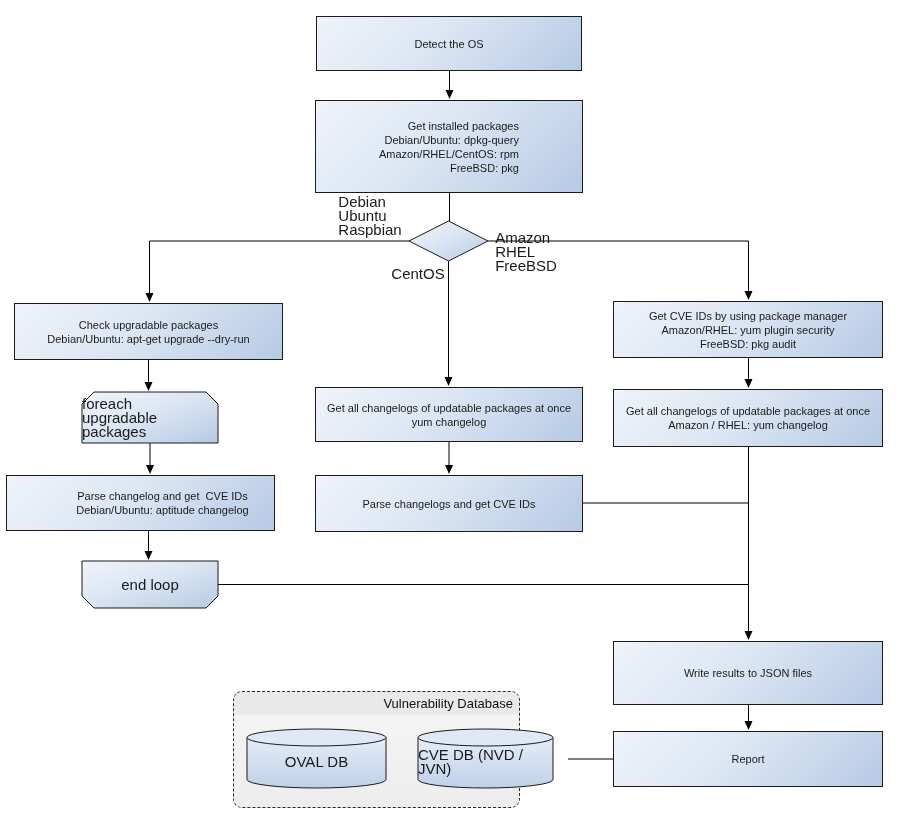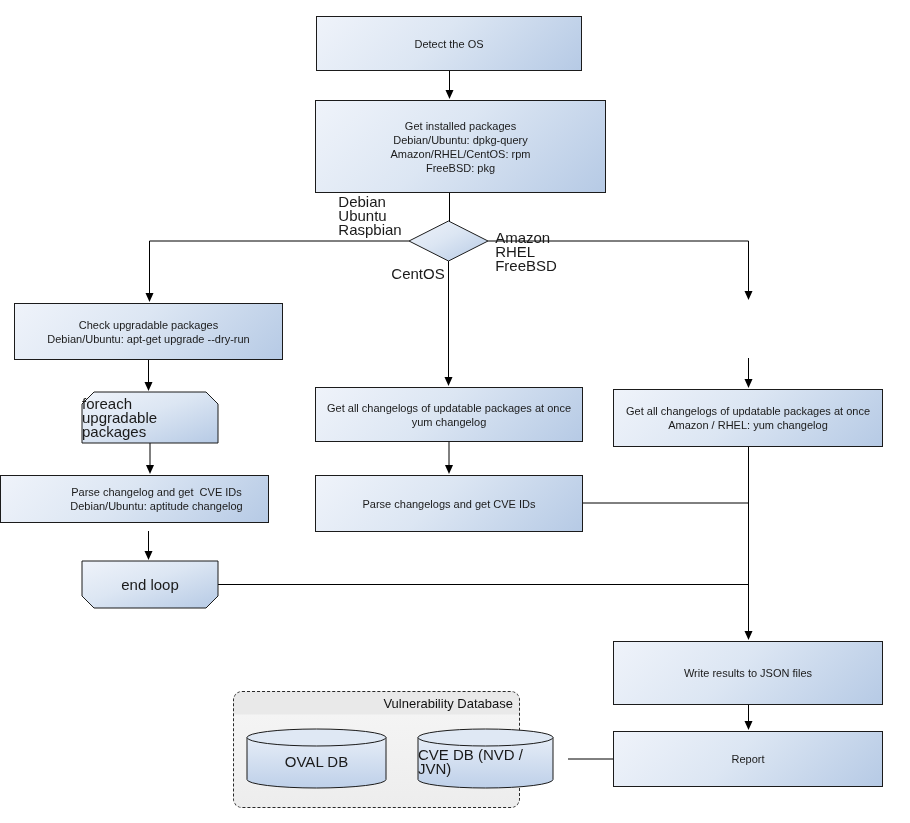--- a/index.html
+++ b/index.html
@@ -119,36 +119,39 @@
     </g>
 
     <g>
       <path d="M418,737.5 L418,779.5 A67.5,8.5 0 0 0 553,779.5 L553,737.5 Z" fill="url(#cylGrad)" stroke="#1b1b1b" stroke-width="1"></path>
       <ellipse cx="485.5" cy="737.5" rx="67.5" ry="8.5" fill="#dfe8f4" stroke="#1b1b1b" stroke-width="1"></ellipse>
     </g>
   </svg>
 
   <div class="node" style="left:316px; top:16px; width:266px; height:55px;">Detect the OS</div>
 
-  <div class="node" style="left:315px; top:100px; width:291px; height:93px;">Get installed packages
+  <div class="node" style="left:315px; top:100px; width:268px; height:93px;text-align:right;">Get installed packages
 Debian/Ubuntu: dpkg-query
 Amazon/RHEL/CentOS: rpm
 FreeBSD: pkg</div>
 
   <div class="node" style="left:14px; top:303px; width:269px; height:57px;">Check upgradable packages
 Debian/Ubuntu: apt-get upgrade --dry-run</div>
 
-  <div class="node" style="left:0; top:475px; width:269px; height:48px;padding-left:44px;">Parse changelog and get  CVE IDs
+  <div class="node" style="left:6px; top:475px; width:269px; height:56px;padding-left:44px;">Parse changelog and get  CVE IDs
 Debian/Ubuntu: aptitude changelog</div>
 
   <div class="node" style="left:315px; top:387px; width:268px; height:55px; padding:0 1px;">Get all changelogs of updatable packages at once
 yum changelog</div>
 
   <div class="node" style="left:315px; top:475px; width:268px; height:57px;">Parse changelogs and get CVE IDs</div>
 
+  <div class="node" style="left:613px; top:301px; width:270px; height:57px;">Get CVE IDs by using package manager
+Amazon/RHEL: yum plugin security
+FreeBSD: pkg audit</div>
 
   <div class="node" style="left:613px; top:389px; width:270px; height:58px; padding:0 1px;">Get all changelogs of updatable packages at once
 Amazon / RHEL: yum changelog</div>
 
   <div class="node" style="left:613px; top:641px; width:270px; height:64px;">Write results to JSON files</div>
 
   <div class="node" style="left:613px; top:731px; width:270px; height:56px;">Report</div>
 
   <div class="lbl" style="left:82px; top:392px; width:136px; height:51px;">foreach
 upgradable  packages</div>

